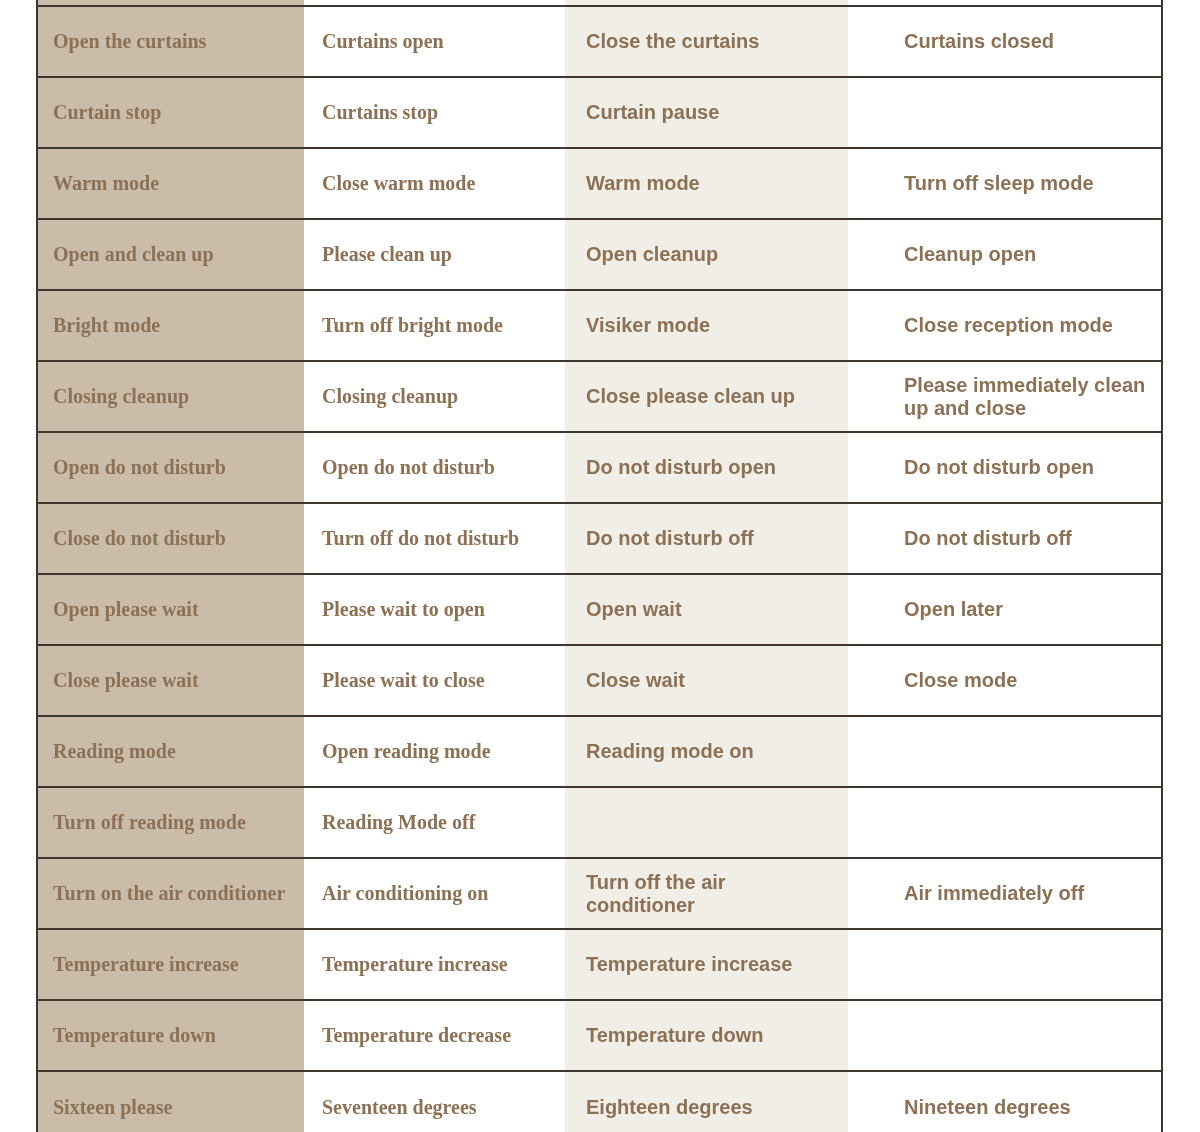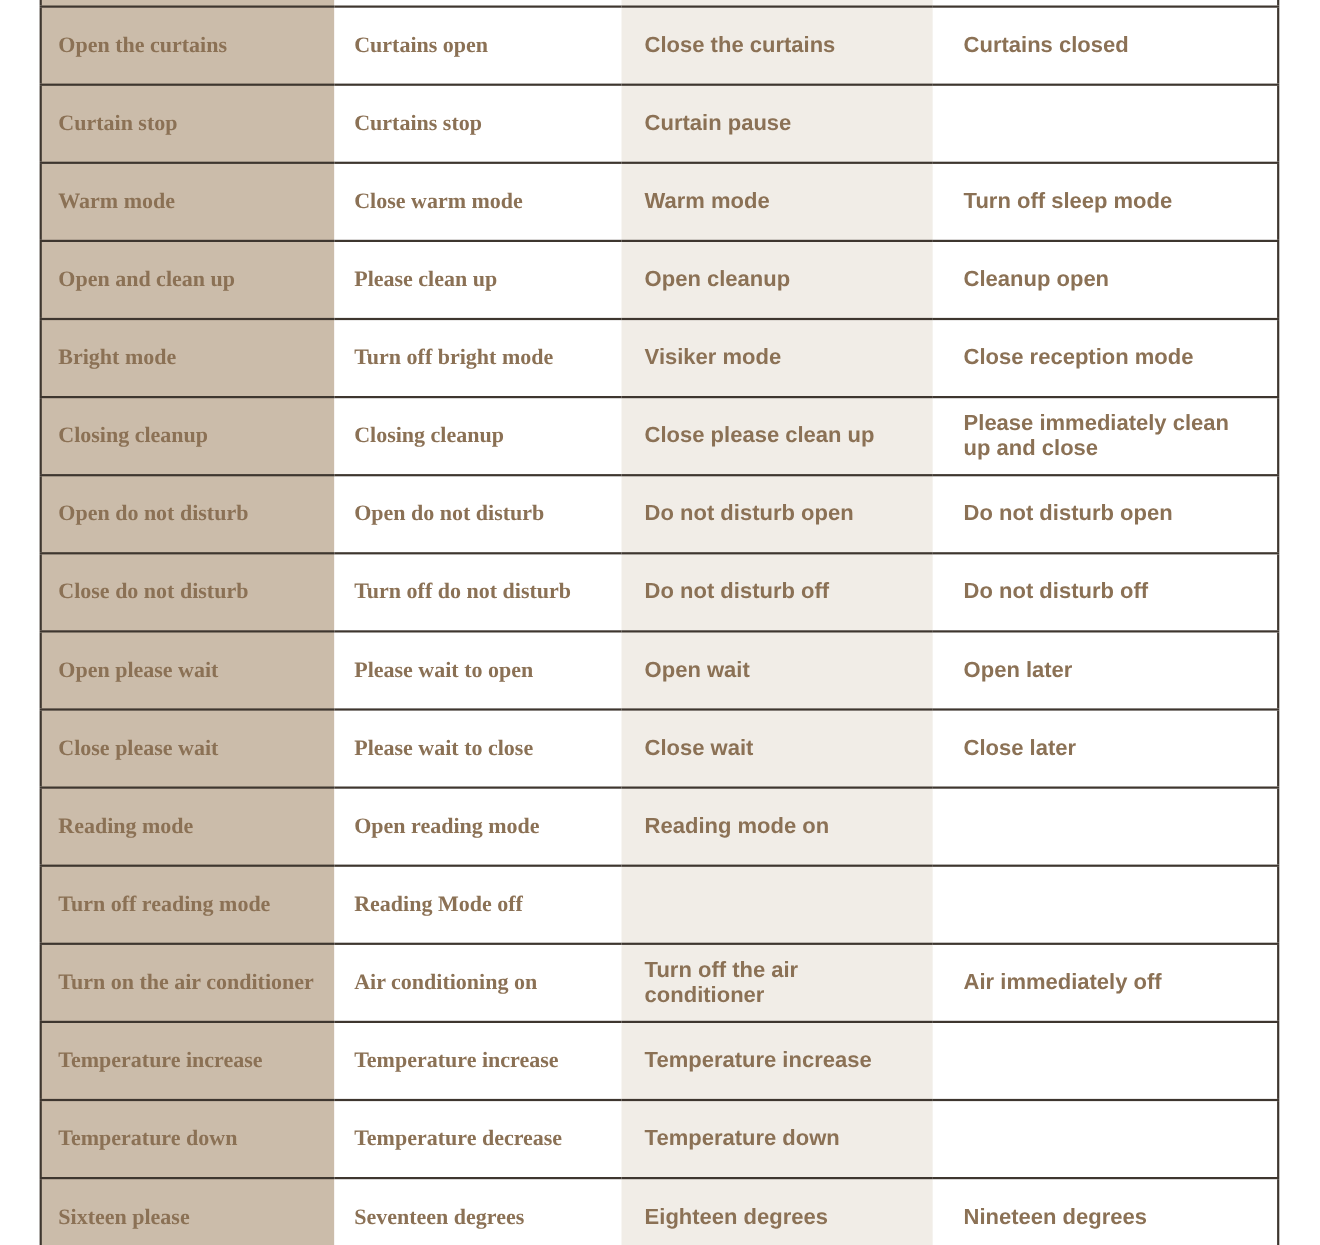--- a/index.html
+++ b/index.html
@@ -35,21 +35,21 @@
     vertical-align:middle;
     padding:0;
     color:var(--text_brown);
     font-size:20px;
     font-weight:bold;
     line-height:1.15;
   }
   td.c1{background:var(--col1_bg);}
   td.c2{background:var(--cell_white);}
   td.c3{background:var(--col3_bg);}
-  td.c4{background:var(--cell_white);}
+  td.c4{background:var(--cell_white);padding-left:28px;}
   td .txt{display:block;}
   td.c1 .txt{margin-left:15px;max-width:235px;font-family:Liberation Serif, serif;}
   td.c2 .txt{margin-left:18px;max-width:238px;font-family:Liberation Serif, serif;}
   td.c3 .txt{margin-left:21px;max-width:250px;}
   td.c4 .txt{margin-left:28px;max-width:252px;}
 </style>
 </head>
 <body>
 
 <table class="cmd">
@@ -197,21 +197,21 @@
     <td class="c1">
           <span class="txt">Close please wait</span>
         </td>
     <td class="c2">
           <span class="txt">Please wait to close</span>
         </td>
     <td class="c3">
           <span class="txt">Close wait</span>
         </td>
     <td class="c4">
-          <span class="txt">Close later</span>
+          <span class="txt">Close mode</span>
         </td>
   </tr>
   <tr class="row">
     <td class="c1">
           <span class="txt">Reading mode</span>
         </td>
     <td class="c2">
           <span class="txt">Open reading mode</span>
         </td>
     <td class="c3">

